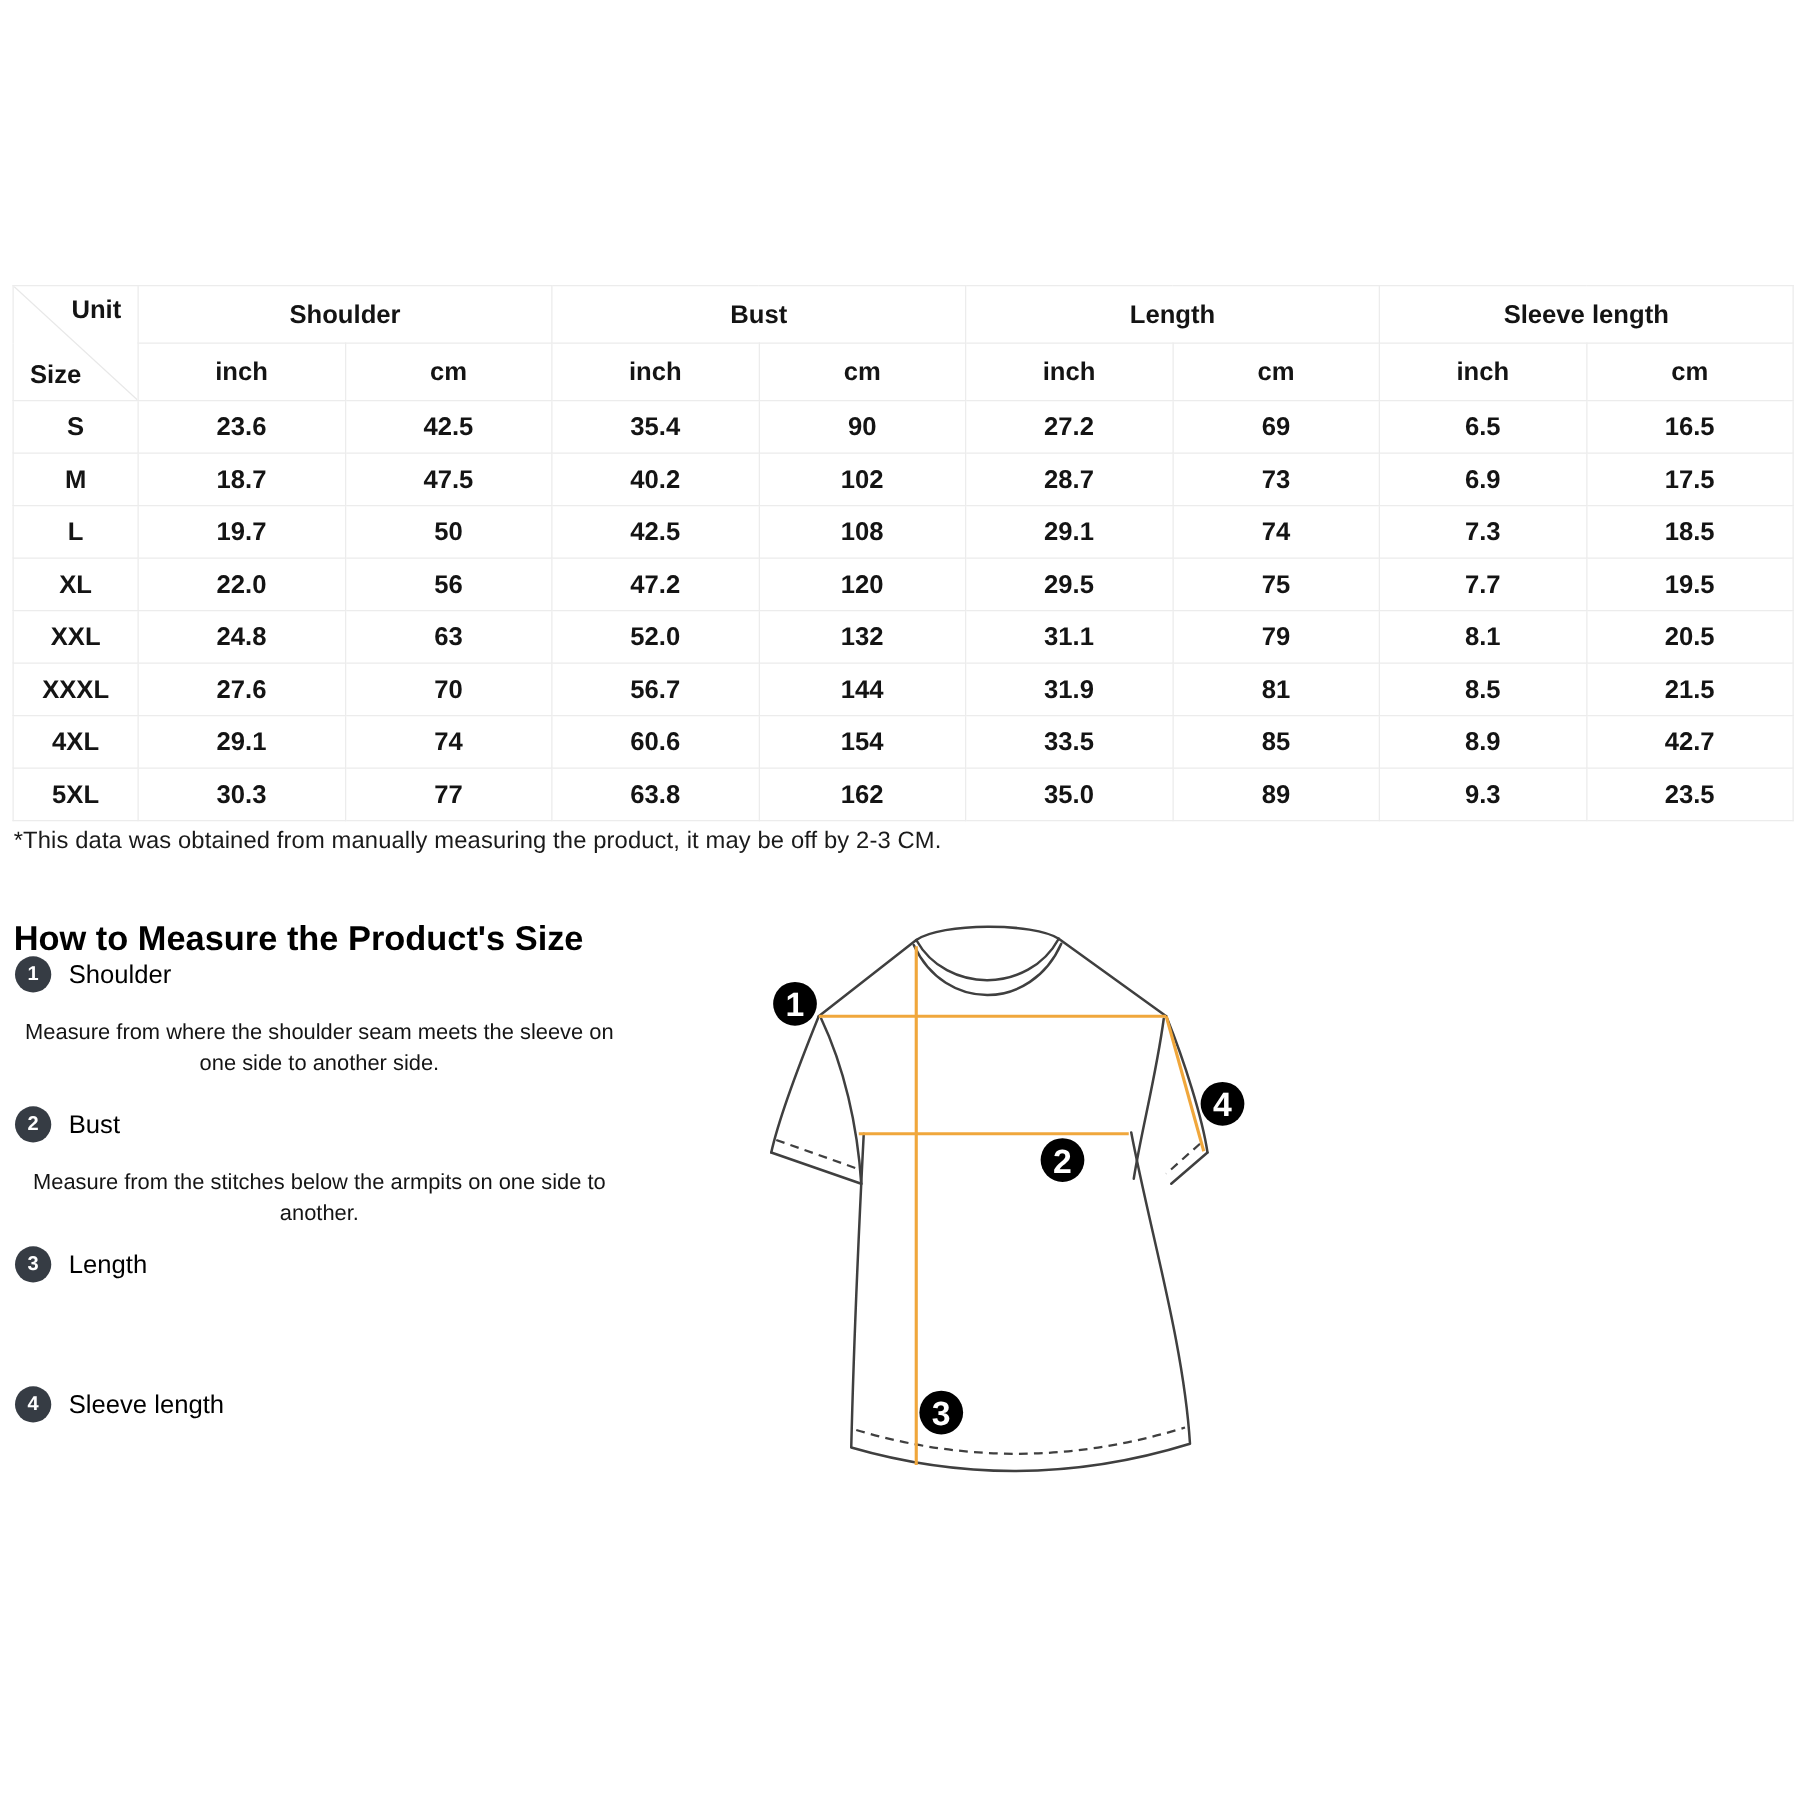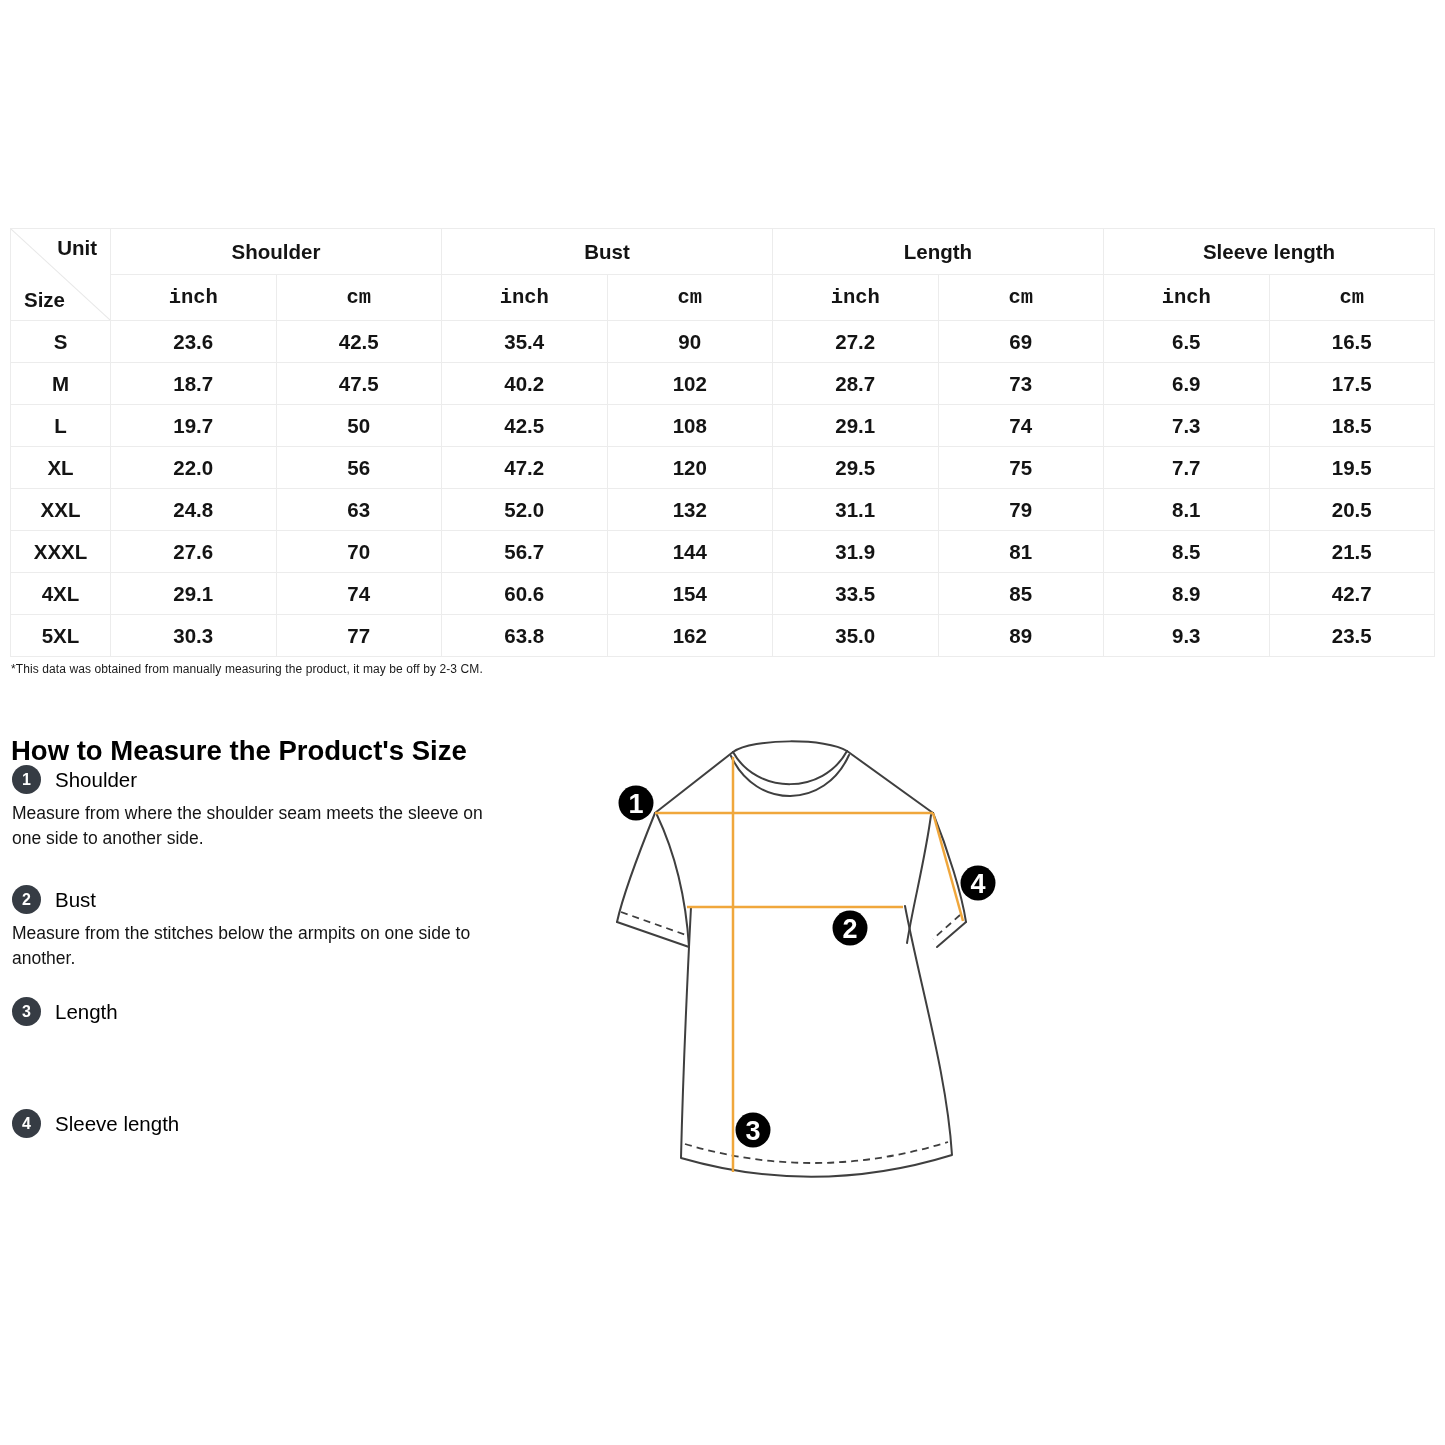--- a/index.html
+++ b/index.html
@@ -13,47 +13,47 @@
     position:absolute;left:10px;top:228px;width:1425px;
     border-collapse:collapse;table-layout:fixed;
   }
   .size-table td,.size-table th{
     border:1px solid var(--table-border,#ececec);
     text-align:center;vertical-align:middle;
     font-size:20.5px;font-weight:700;color:var(--text,#141414);
     padding:0;overflow:hidden;
   }
   .size-table tr.group-row{height:46px;}
-  .size-table tr.sub-row{height:46px;font-family:Liberation Mono, monospace;}
+  .size-table tr.sub-row{height:46px;}
   .size-table tbody tr{height:42px;}
   .corner-cell{position:relative;}
   .corner-cell svg{position:absolute;left:0;top:0;width:100%;height:100%;}
   .corner-unit{position:absolute;top:7px;right:13px;font-size:20.5px;font-weight:700;}
   .corner-size{position:absolute;bottom:8px;left:13px;font-size:20.5px;font-weight:700;}
   
   .note{
-    position:absolute;left:11px;top:662px;font-size:12px;font-weight:400;
+    position:absolute;left:11px;top:662px;font-size:19px;font-weight:400;
     color:#1a1a1a;letter-spacing:0.1px;
   }
   
   .guide-title{
     position:absolute;left:11px;top:712px;font-size:27.5px;font-weight:700;color:#000;
   }
   .section{position:absolute;left:12px;width:500px;}
   .sec-head{display:flex;align-items:center;gap:14px;height:29px;}
   .sec-num{
     width:29px;height:29px;border-radius:50%;
     background:var(--step-badge-bg,#363c44);color:#fff;
     font-size:16px;font-weight:600;
     display:flex;align-items:center;justify-content:center;flex:0 0 29px;
   }
   .sec-label{font-size:20.5px;font-weight:400;color:#000;}
   .sec-desc{
-    margin:7px 0 0 0;font-size:17.5px;line-height:25px;font-weight:400;
-    color:#141414;width:487px;
+    margin:19px 0 0 0;font-size:17.5px;line-height:25px;font-weight:400;
+    color:#141414;width:487px;text-align:center;
   }
   
   .diagram{position:absolute;left:585px;top:735px;width:450px;height:470px;}
   .outline{fill:none;stroke:var(--shirt-outline,#3f3f3f);stroke-width:2;stroke-linecap:round;stroke-linejoin:round;}
   .stitch{fill:none;stroke:var(--shirt-outline,#3f3f3f);stroke-width:1.8;stroke-dasharray:7 5;stroke-linecap:butt;}
   .m-line{fill:none;stroke:var(--measure-line,#f0a73c);stroke-width:2.5;stroke-linecap:butt;}
   .marker{fill:var(--marker-bg,#000);}
   .marker-num{
     fill:var(--marker-number,#fff);font-size:27px;font-weight:700;
     font-family:"Liberation Sans",sans-serif;text-anchor:middle;

